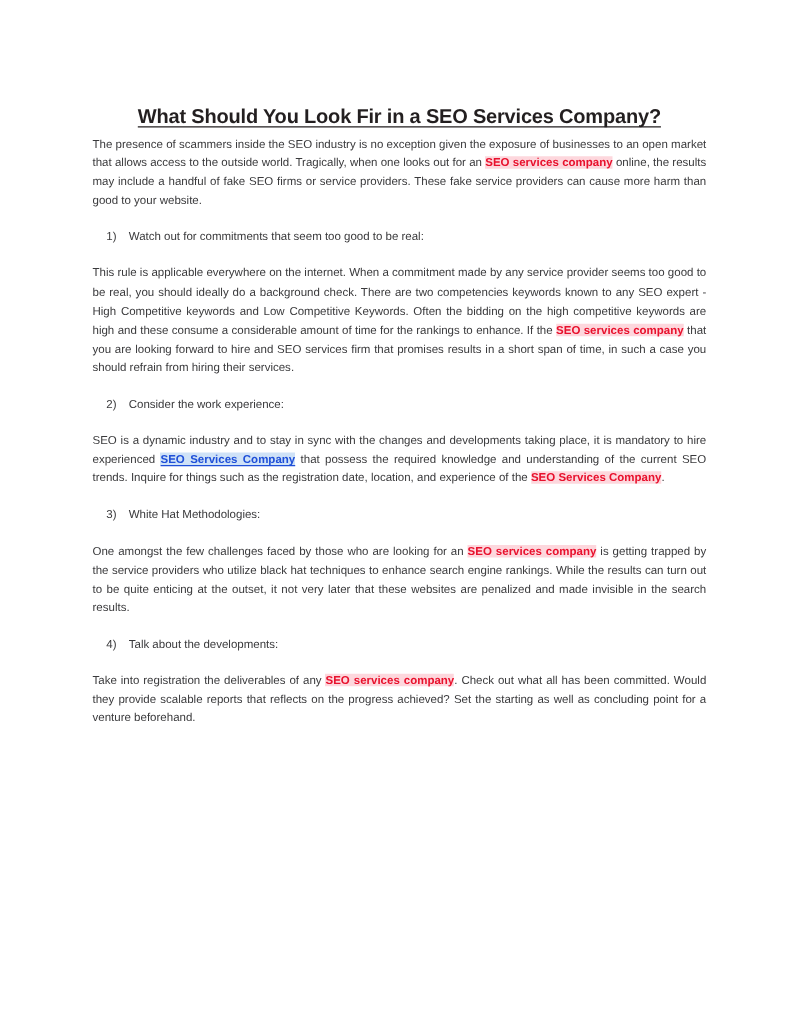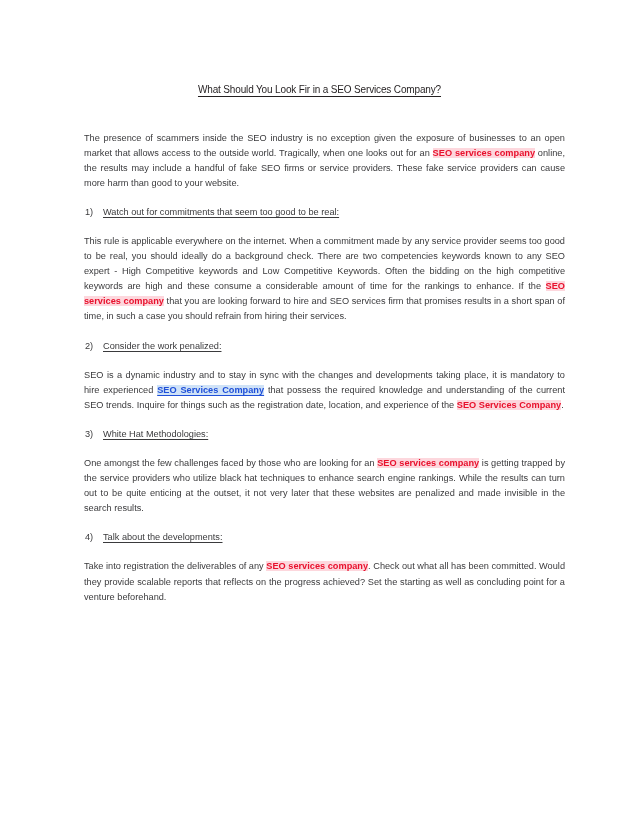--- a/index.html
+++ b/index.html
@@ -24,54 +24,53 @@
     padding: 0;
   }
   .doc-body {
     position: absolute;
     left: 74px;
     top: 84px;
     width: 491px;
   }
   .doc-title {
     text-align: center;
-    font-weight: normal;
-    font-size: 10px;
+    font-weight: bold;
+    font-size: 16px;
     letter-spacing: -0.15px;
     color: #231f20;
-    margin: 0 0 34px 0;
+    margin: 0 0 4px 0;
     line-height: 1.25;
   }
   .doc-title span.title-text {
     text-decoration: underline;
     text-underline-offset: 3px;
   }
   p.para {
-    margin: 0 0 14px 10px;
+    margin: 0 0 14px 0;
     font-size: 9.2px;
     line-height: 15.1px;
     text-align: justify;
     color: #3a3a3c;
     letter-spacing: 0.01px;
   }
   .list-heading {
     margin: 0 0 14px 0;
     font-size: 9.2px;
     line-height: 15.1px;
     color: #3a3a3c;
     padding-left: 29px;
     position: relative;
   }
   .list-heading .num {
     position: absolute;
     left: 11px;
     top: 0;
   }
   .list-heading .htext {
-    text-decoration: underline;
     text-underline-offset: 2px;
   }
   .kw-red {
     color: #e8112d;
     font-weight: bold;
     background: #fdd7dd;
   }
   .kw-link {
     color: #1f4fd8;
     font-weight: bold;
@@ -88,21 +87,21 @@
 
     <h1 class="doc-title"><span class="title-text">What Should You Look Fir in a SEO Services Company?</span></h1>
 
     <p class="para"><span>The presence of scammers inside the SEO industry is no exception given the exposure of businesses to an open market that allows access to the outside world. Tragically, when one looks out for an </span><span class="kw-red">SEO services company</span><span> online, the results may include a handful of fake SEO firms or service providers. These fake service providers can cause more harm than good to your website.</span></p>
 
 
     <div class="list-heading"><span class="num">1)</span><span class="htext">Watch out for commitments that seem too good to be real:</span></div>
 
     <p class="para"><span>This rule is applicable everywhere on the internet. When a commitment made by any service provider seems too good to be real, you should ideally do a background check. There are two competencies keywords known to any SEO expert - High Competitive keywords and Low Competitive Keywords. Often the bidding on the high competitive keywords are high and these consume a considerable amount of time for the rankings to enhance. If the </span><span class="kw-red">SEO services company</span><span> that you are looking forward to hire and SEO services firm that promises results in a short span of time, in such a case you should refrain from hiring their services.</span></p>
 
-    <div class="list-heading"><span class="num">2)</span><span class="htext">Consider the work penalized:</span></div>
+    <div class="list-heading"><span class="num">2)</span><span class="htext">Consider the work experience:</span></div>
 
     <p class="para"><span>SEO is a dynamic industry and to stay in sync with the changes and developments taking place, it is mandatory to hire experienced </span><span class="kw-link">SEO Services Company</span><span> that possess the required knowledge and understanding of the current SEO trends. Inquire for things such as the registration date, location, and experience of the </span><span class="kw-red">SEO Services Company</span><span>.</span></p>
 
     <div class="list-heading"><span class="num">3)</span><span class="htext">White Hat Methodologies:</span></div>
 
     <p class="para"><span>One amongst the few challenges faced by those who are looking for an </span><span class="kw-red">SEO services company</span><span> is getting trapped by the service providers who utilize black hat techniques to enhance search engine rankings. While the results can turn out to be quite enticing at the outset, it not very later that these websites are penalized and made invisible in the search results.</span></p>
 
     <div class="list-heading"><span class="num">4)</span><span class="htext">Talk about the developments:</span></div>
 
     <p class="para"><span>Take into registration the deliverables of any </span><span class="kw-red">SEO services company</span><span>. Check out what all has been committed. Would they provide scalable reports that reflects on the progress achieved? Set the starting as well as concluding point for a venture beforehand.</span></p>

